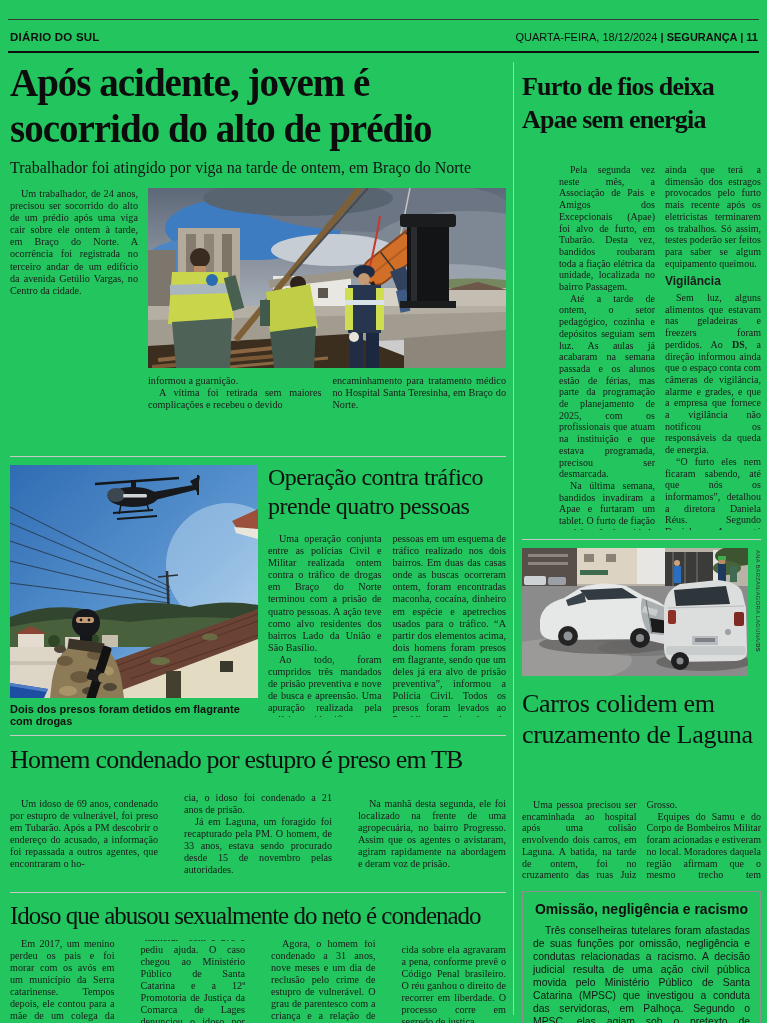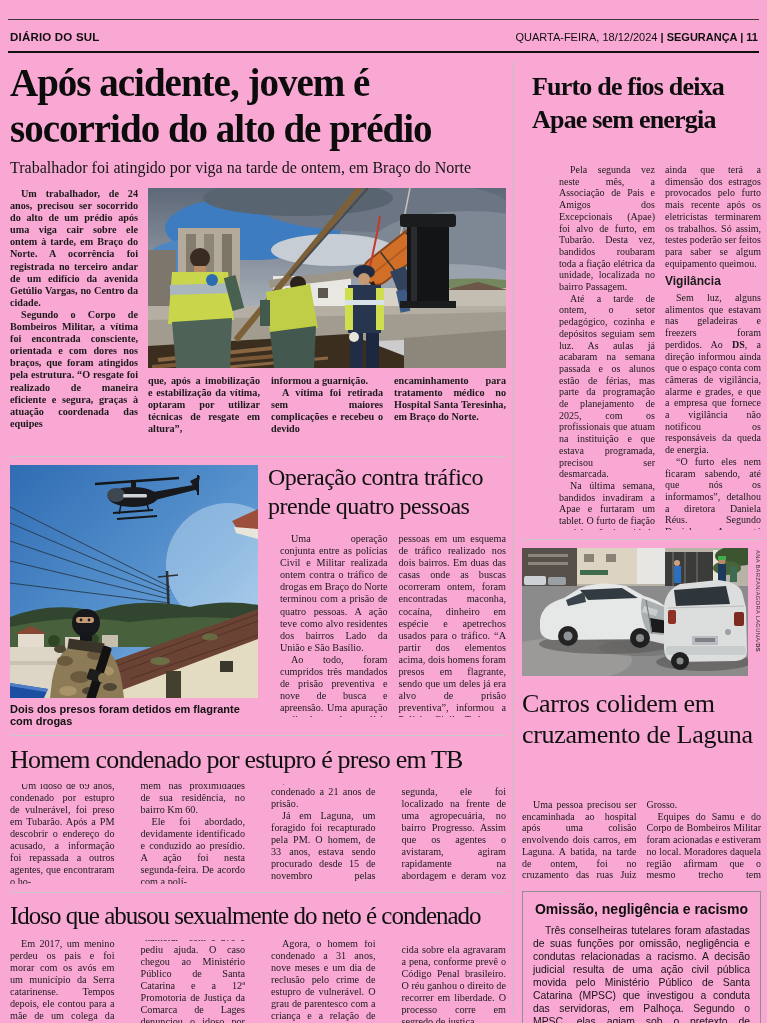--- a/index.html
+++ b/index.html
@@ -1,16 +1,16 @@
 <!DOCTYPE html>
 <html lang="pt-BR"><head>
 <meta charset="utf-8">
 <style>
   html,body{margin:0;padding:0;background:#ddd;}
-  .page{position:relative;width:767px;height:1023px;background:#f9a8d4;overflow:hidden;
+  .page{position:relative;width:767px;height:1023px;background:#22c55e;overflow:hidden;
         font-family:"Liberation Serif",serif;color:#1a1a1a;}
 
   
   .rule-top{position:absolute;left:8px;right:8px;top:19px;height:1px;background:#3a3a3a;}
   .rule-thick{position:absolute;left:8px;right:8px;top:51px;height:2px;background:#0f0f0f;}
   .masthead-left{position:absolute;left:10px;top:31px;font-family:"Liberation Sans",sans-serif;
         font-weight:700;font-size:11.5px;letter-spacing:.2px;color:#0f0f0f;}
   .masthead-right{position:absolute;right:9px;top:31px;font-family:"Liberation Sans",sans-serif;
         font-size:11px;color:#0f0f0f;}
   .masthead-right b{font-weight:700;}
@@ -19,47 +19,47 @@
 
   
   .main{position:absolute;left:10px;top:60px;width:496px;}
   .lead-headline{font-size:39px;line-height:46px;font-weight:700;letter-spacing:-1px;color:#0c0c0c;margin:0 0 6px;}
   .lead-sub{font-size:16px;line-height:20px;margin:0 0 10px;color:#141414;}
 
   .bodytext{font-size:10.2px;line-height:12.1px;}
   .bodytext p{margin:0;text-indent:11px;text-align:justify;}
   .bodytext p.cont{text-indent:0;}
 
-  .lead-body{display:flex;gap:10px;height:260px;overflow:hidden;font-weight:bold;}
+  .lead-body{display:flex;gap:10px;height:260px;overflow:hidden;}
   .lead-c1{width:128px;flex:none;}
   .lead-right{flex:1;display:flex;flex-direction:column;gap:7px;min-width:0;}
   .lead-lower{display:flex;gap:11px;flex:1;overflow:hidden;}
   .lead-lower .bcol{flex:1 1 0;min-width:0;}
 
   .sect-rule{height:1px;background:#c9c9c9;margin:8px 0;}
 
   .sect2{display:flex;gap:10px;margin-top:2px;}
   .sect2-left{width:248px;flex:none;}
   .caption{font-family:"Liberation Sans",sans-serif;font-weight:700;font-size:11px;color:#111;margin-top:5px;}
   .sect2-right{flex:1;min-width:0;}
   .h-operacao{font-size:24px;line-height:29px;font-weight:400;letter-spacing:-.5px;color:#101010;margin:-2px 0 12px;}
-  .sect2-cols{display:flex;gap:11px;height:184px;overflow:hidden;margin-left:12px;}
+  .sect2-cols{display:flex;gap:11px;height:184px;overflow:hidden;}
   .sect2-cols .bcol{flex:1 1 0;min-width:0;}
 
   .h-homem{font-size:26px;line-height:31px;font-weight:400;letter-spacing:-.8px;color:#101010;margin:4px 0 9px;white-space:nowrap;}
   .h-idoso{font-size:25px;line-height:30px;font-weight:400;letter-spacing:-1px;color:#101010;margin:4px 0 9px;white-space:nowrap;}
   .cols4{display:flex;gap:26px;overflow:hidden;align-items:center;}
   .cols4 .bcol{flex:1 1 0;min-width:0;}
   .cols4.h3{height:100px;}
   .cols4.h4{height:92px;}
 
   
   .rightcol{position:absolute;left:522px;top:62px;width:239px;}
   .rc-body{font-size:10px;line-height:11.7px;}
-  .h-furto{font-size:26px;line-height:33px;font-weight:700;letter-spacing:-.8px;color:#0d0d0d;margin:8px 10px 28px;}
+  .h-furto{font-size:26px;line-height:33px;font-weight:700;letter-spacing:-.8px;color:#0d0d0d;margin:8px 0 28px;}
   .apae-cols{display:flex;gap:10px;height:366px;overflow:hidden;margin-left:37px;}
   .apae-cols .bcol{flex:1 1 0;min-width:0;}
   .subhead-sans{font-family:"Liberation Sans",sans-serif;font-weight:700;font-size:12px;
         text-indent:0 !important;text-align:left !important;margin:7px 0 4px !important;}
   .rc-rule{height:1px;background:#c9c9c9;margin:9px 0 8px;}
   .crash-wrap{position:relative;width:239px;}
   .photo-credit{position:absolute;right:0;top:2px;writing-mode:vertical-rl;
         font-family:"Liberation Sans",sans-serif;font-size:5.8px;letter-spacing:.3px;color:#333;}
   .photo-credit b{font-weight:700;}
   .h-carros{font-size:26px;line-height:31px;font-weight:400;letter-spacing:-.3px;color:#101010;margin:12px 0 14px;}
@@ -92,21 +92,20 @@
 
   <div class="main">
 
     <div>
       <h1 class="lead-headline">Após acidente, jovem é socorrido do alto de prédio</h1>
       <p class="lead-sub">Trabalhador foi atingido por viga na tarde de ontem, em Braço do Norte</p>
 
       <div class="lead-body bodytext">
         <div class="lead-c1 bcol">
           <p>Um trabalhador, de 24 anos, precisou ser socorrido do alto de um prédio após uma viga cair sobre ele ontem à tarde, em Braço do Norte. A ocorrência foi registrada no terceiro andar de um edifício da avenida Getúlio Vargas, no Centro da cidade.</p>
-          <p>Segundo o Corpo de Bombeiros Militar, a vítima foi encontrada consciente, orientada e com dores nos braços, que foram atingidos pela estrutura. “O resgate foi realizado de maneira eficiente e segura, graças à atuação coordenada das equipes</p>
         </div>
         <div class="lead-right">
 
           <svg class="photo" width="358" height="180" viewBox="0 0 358 180" preserveAspectRatio="none">
             <defs>
               <linearGradient id="skyg" x1="0" y1="0" x2="0" y2="1">
                 <stop offset="0" stop-color="#5d6878"></stop>
                   <stop offset="1" stop-color="#b3bac2"></stop>
               </linearGradient>
             </defs>
@@ -170,23 +169,20 @@
             <rect x="197" y="112" width="39" height="5" fill="#d8e2e8"></rect>
             <rect x="202" y="145" width="13" height="35" fill="#212d44"></rect>
             <rect x="218" y="145" width="13" height="35" fill="#1c2840"></rect>
             <circle cx="206" cy="149" r="5" fill="#e8e4da"></circle>
             <rect x="252" y="26" width="56" height="13" rx="3" fill="#1b1c1e"></rect>
             <rect x="259" y="39" width="42" height="76" fill="#131416"></rect>
             <rect x="263" y="39" width="6" height="76" fill="#2a2c2f"></rect>
             <rect x="252" y="113" width="56" height="7" fill="#1b1c1e"></rect>
           </svg>
           <div class="lead-lower">
-            <div class="bcol">
-              <p class="cont">que, após a imobilização e estabilização da vítima, optaram por utilizar técnicas de resgate em altura”,</p>
-            </div>
             <div class="bcol">
               <p class="cont">informou a guarnição.</p>
               <p>A vítima foi retirada sem maiores complicações e recebeu o devido</p>
             </div>
             <div class="bcol">
               <p class="cont">encaminhamento para tratamento médico no Hospital Santa Teresinha, em Braço do Norte.</p>
             </div>
           </div>
         </div>
       </div>
@@ -295,24 +291,20 @@
 
     <div class="sect-rule"></div>
 
     <div>
       <h2 class="h-homem">Homem condenado por estupro é preso em TB</h2>
       <div class="cols4 h3 bodytext">
         <div class="bcol">
           <p>Um idoso de 69 anos, condenado por estupro de vulnerável, foi preso em Tubarão. Após a PM descobrir o endereço do acusado, a informação foi repassada a outros agentes, que encontraram o ho-</p>
         </div>
         <div class="bcol">
-          <p class="cont">mem nas proximidades de sua residência, no bairro Km 60.</p>
-          <p>Ele foi abordado, devidamente identificado e conduzido ao presídio. A ação foi nesta segunda-feira. De acordo com a polí-</p>
-        </div>
-        <div class="bcol">
           <p class="cont">cia, o idoso foi condenado a 21 anos de prisão.</p>
           <p>Já em Laguna, um foragido foi recapturado pela PM. O homem, de 33 anos, estava sendo procurado desde 15 de novembro pelas autoridades.</p>
         </div>
         <div class="bcol">
           <p>Na manhã desta segunda, ele foi localizado na frente de uma agropecuária, no bairro Progresso. Assim que os agentes o avistaram, agiram rapidamente na abordagem e deram voz de prisão.</p>
         </div>
       </div>
     </div>
 
     <div class="sect-rule"></div>

